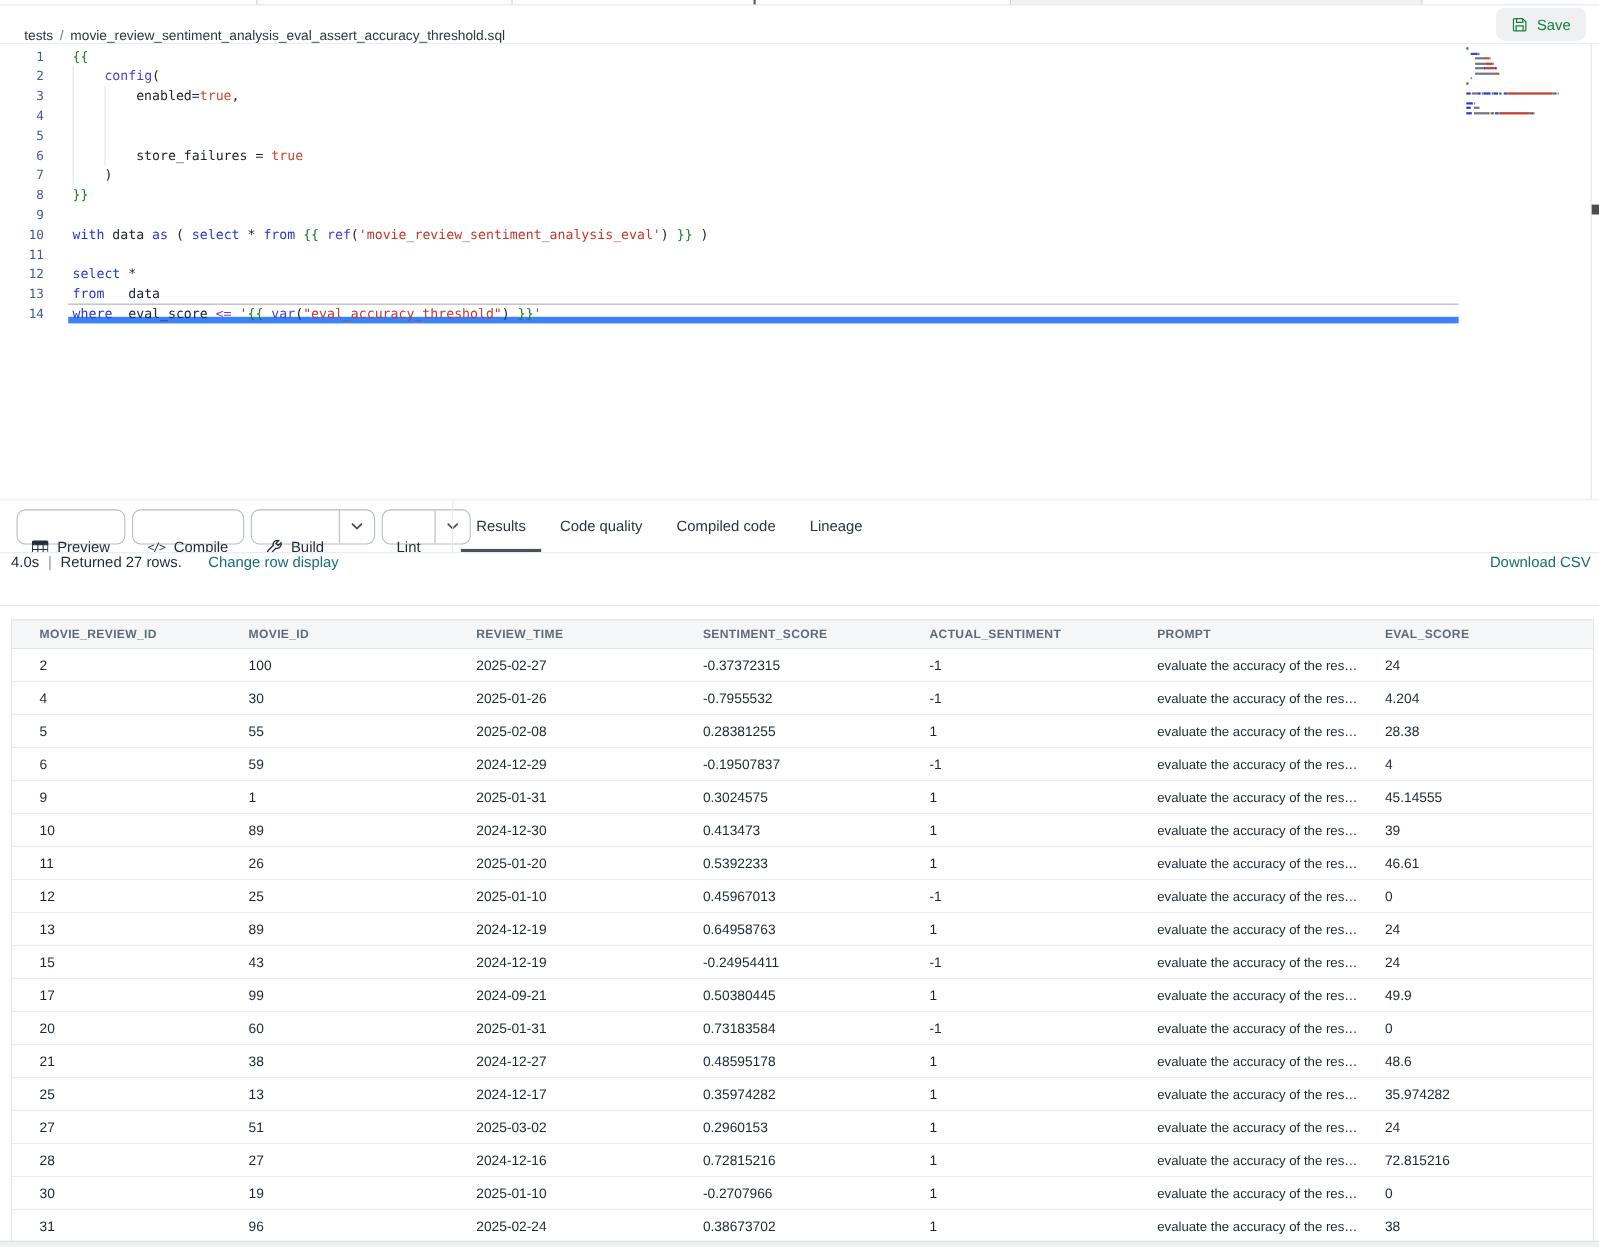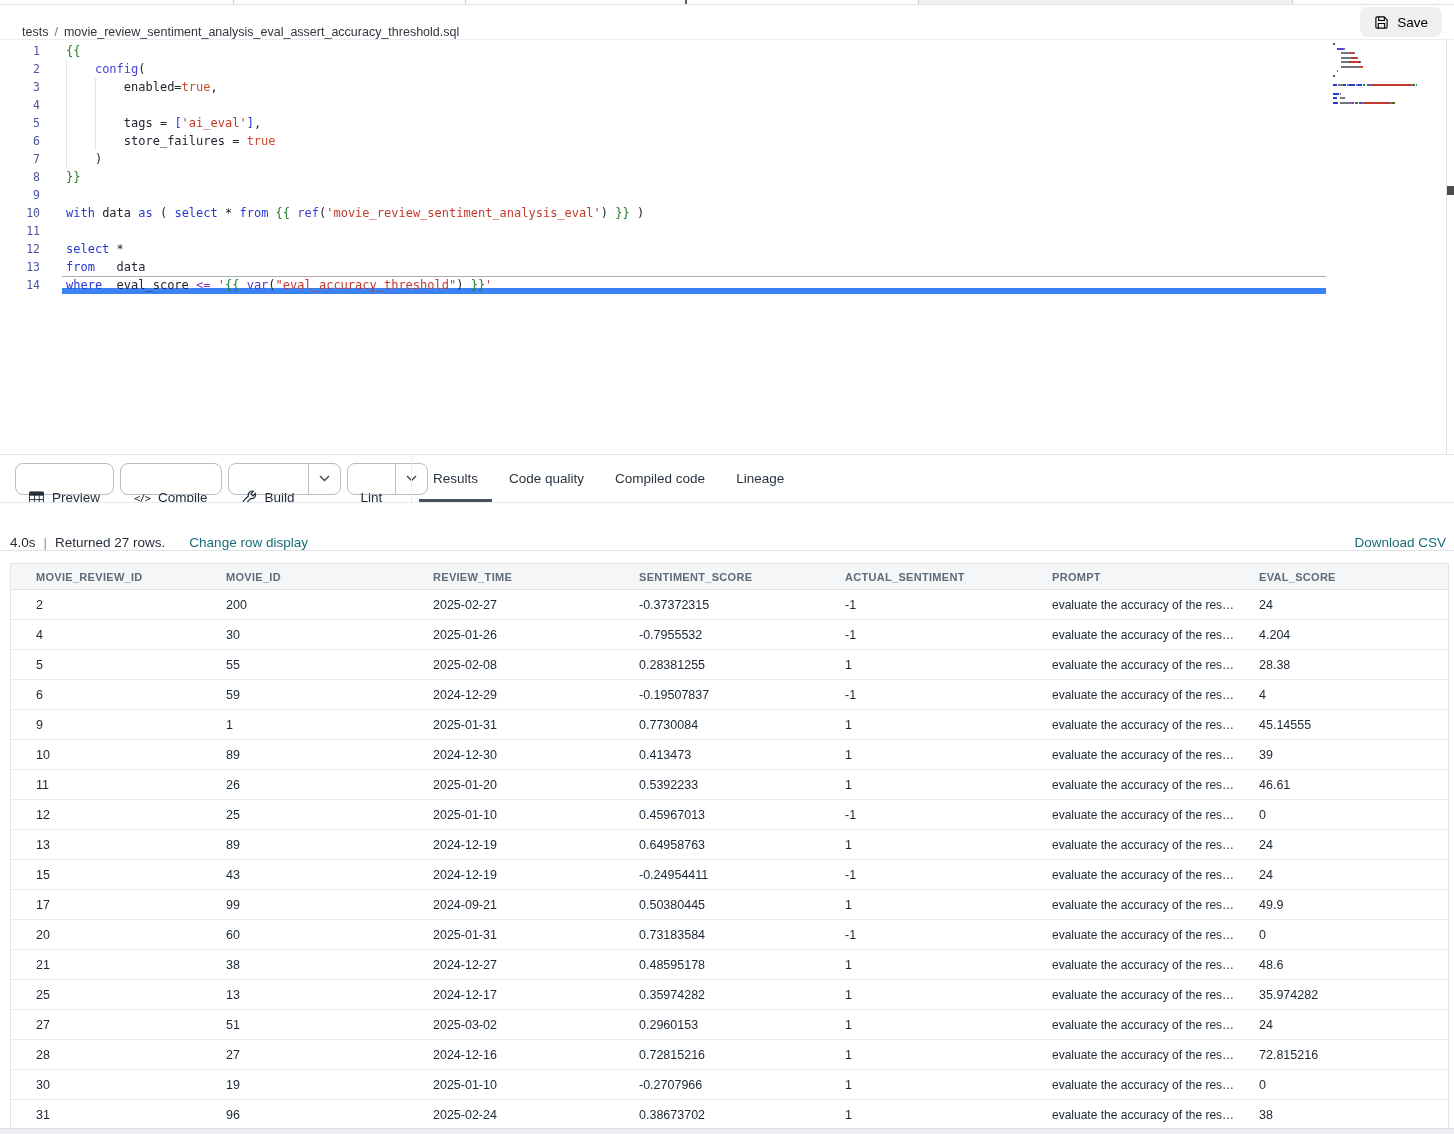--- a/index.html
+++ b/index.html
@@ -19,21 +19,21 @@
   .ts-sep.dark { width:2px; background:#57606a; }
   .ts-tab { position:absolute; top:0; left:918px; width:375px; height:4px;
     background:#eff1f3; border-left:1px solid #ccd1d6; border-right:1px solid #ccd1d6; }
 
   
   .file-header { position:absolute; top:5px; left:0; width:1454px; height:35px;
     border-bottom:1px solid #ebedf0; display:flex; align-items:flex-end; background:#fff; }
   .breadcrumb { margin-left:22px; font-size:12.5px; color:#2f3740; }
   .crumb-sep { margin:0 6px; color:#707a85; }
   .save-btn { position:absolute; right:12px; top:2px; height:30px; border:none;
-    border-radius:8px; background:#eef0f2; color:#000000; display:flex; gap:8px;
+    border-radius:8px; background:#eef0f2; color:#15803d; display:flex; gap:8px;
     padding:0 14px; align-items:center; font-size:13.5px; font-family:inherit; }
   .save-btn svg { display:block; }
 
   
   .editor { position:absolute; top:40px; left:0; width:1454px; height:415px;
     background:#fff; border-bottom:1px solid var(--c-border);
     font-family:"DejaVu Sans Mono", monospace; font-size:12px; }
   .code-lines { position:absolute; top:2px; left:0; right:0; }
   .cline { display:flex; height:18px; line-height:18px; white-space:pre; }
   .ln { width:40px; flex:none; text-align:right; color:#4a569e; font-size:11.5px; }
@@ -68,21 +68,21 @@
   .panel-divider { position:absolute; left:411px; top:0; height:47px; width:1px; background:#e9ecef; }
   .tabs { position:absolute; left:419px; top:0; bottom:0; display:flex; }
   .tab { padding:0 14px; margin-right:3px; display:flex; align-items:center;
     font-size:13.5px; color:#2a3540; position:relative; cursor:default; }
   .tab.active::after { content:""; position:absolute; left:0; right:0; bottom:0;
     height:3px; background:var(--c-underline); }
 
   
   .statusbar { position:absolute; top:502px; left:0; width:1454px; height:49px;
     border-top:1px solid #e7eaed; border-bottom:1px solid #e0e3e7;
-    display:flex; align-items:flex-end; font-size:13.5px; color:#1f2a36; background:#fff; }
+    display:flex; align-items:flex-start; font-size:13.5px; color:#1f2a36; background:#fff; }
   .duration { margin-left:10px; }
   .pipe { margin:0 8px; color:#8b949c; }
   .tlink { color:var(--c-link); }
   .change-link { margin-left:24px; }
   .download-link { margin-left:auto; margin-right:8px; }
 
   
   .results { position:absolute; top:563px; left:10px; width:1439px;
     border-left:1px solid var(--c-border); border-right:1px solid var(--c-border); background:#fff; }
   .grid-cols { display:grid; grid-template-columns:190px 207px 206px 206px 207px 207px 1fr; align-items:center; }
@@ -139,21 +139,20 @@
     <div class="ln">3</div>
     <div class="ctext"><span class="tok-plain">        enabled=</span><span class="tok-lit">true</span><span class="tok-plain">,</span></div>
   </div>
 
   <div class="cline">
     <div class="ln">4</div>
   </div>
 
   <div class="cline">
     <div class="ln">5</div>
-    <div class="ctext"><span class="tok-plain">        tags = </span><span class="tok-kw">[</span><span class="tok-str">'ai_eval'</span><span class="tok-kw">]</span><span class="tok-plain">,</span></div>
   </div>
 
   <div class="cline">
     <div class="ln">6</div>
     <div class="ctext"><span class="tok-plain">        store_failures = </span><span class="tok-lit">true</span></div>
   </div>
 
   <div class="cline">
     <div class="ln">7</div>
     <div class="ctext"><span class="tok-plain">    )</span></div>
@@ -385,21 +384,21 @@
       <div class="th">MOVIE_ID</div>
       <div class="th">REVIEW_TIME</div>
       <div class="th">SENTIMENT_SCORE</div>
       <div class="th">ACTUAL_SENTIMENT</div>
       <div class="th">PROMPT</div>
       <div class="th">EVAL_SCORE</div>
     </div>
   <div id="tbody">
   <div class="trow grid-cols">
         <div class="td">2</div>
-        <div class="td">200</div>
+        <div class="td">100</div>
         <div class="td">2025-02-27</div>
         <div class="td">-0.37372315</div>
         <div class="td">-1</div>
         <div class="td prompt">
           <span>evaluate the accuracy of the res…</span>
         </div>
         <div class="td">24</div>
       </div>
 
   <div class="trow grid-cols">
@@ -435,21 +434,21 @@
         <div class="td prompt">
           <span>evaluate the accuracy of the res…</span>
         </div>
         <div class="td">4</div>
       </div>
 
   <div class="trow grid-cols">
         <div class="td">9</div>
         <div class="td">1</div>
         <div class="td">2025-01-31</div>
-        <div class="td">0.7730084</div>
+        <div class="td">0.3024575</div>
         <div class="td">1</div>
         <div class="td prompt">
           <span>evaluate the accuracy of the res…</span>
         </div>
         <div class="td">45.14555</div>
       </div>
 
   <div class="trow grid-cols">
         <div class="td">10</div>
         <div class="td">89</div>

